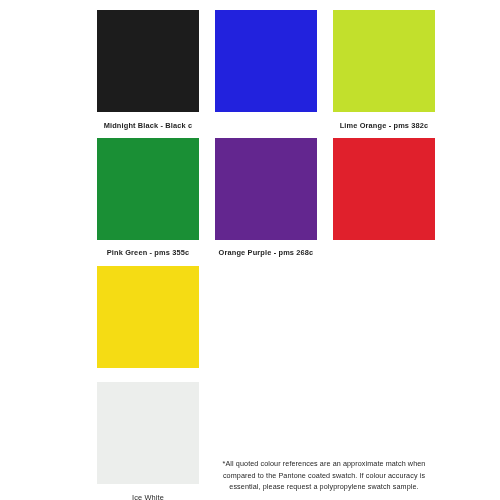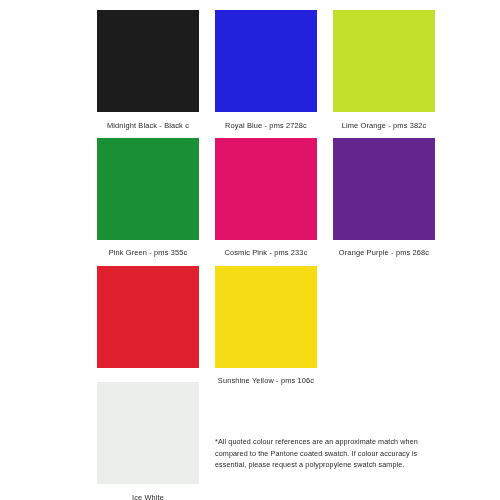--- a/index.html
+++ b/index.html
@@ -32,20 +32,21 @@
     grid-template-columns: 102px 102px 102px;
     column-gap: 16px;
     row-gap: 0px;
   }
 
   .cell {
     width: 102px;
     display: flex;
     flex-direction: column;
     align-items: center;
+    font-weight: bold;
   }
 
   .swatch {
     width: 102px;
     height: 102px;
     display: block;
   }
 
   .caption {
     font-size: 7.4px;
@@ -71,74 +72,68 @@
   .bottom-left {
     width: 102px;
     display: flex;
     flex-direction: column;
     align-items: center;
     flex: 0 0 auto;
   }
 
   .disclaimer {
     margin-left: 16px;
-    margin-top: 54px;
+    margin-top: 76px;
     width: 218px;
     font-size: 7.2px;
     line-height: 1.62;
     letter-spacing: 0.1px;
     color: #1f1f1f;
-    text-align: left;
+    text-align: center;
   }
 </style>
 </head>
 <body>
 
 <div class="sheet">
 
   <div class="grid">
 
     <div class="cell">
       <span class="swatch" style="background-color: rgb(28, 28, 28);"></span>
       <span class="caption">Midnight Black  -  Black c</span>
     </div>
 
     <div class="cell">
       <span class="swatch" style="background-color: rgb(34, 34, 221);"></span>
-      <span class="caption">Royal Blue  -  pms 2728c</span>
     </div>
 
     <div class="cell">
       <span class="swatch" style="background-color: rgb(194, 224, 44);"></span>
       <span class="caption">Lime Orange  -  pms 382c</span>
     </div>
 
     <div class="cell">
       <span class="swatch" style="background-color: rgb(26, 143, 53);"></span>
       <span class="caption">Pink Green  -  pms 355c</span>
     </div>
 
 
-    <div class="cell">
-      <span class="swatch" style="background-color: rgb(224, 19, 104);"></span>
-      <span class="caption">Cosmic Pink  -  pms 233c</span>
-    </div>
 
     <div class="cell">
       <span class="swatch" style="background-color: rgb(99, 38, 143);"></span>
       <span class="caption">Orange Purple  -  pms 268c</span>
     </div>
 
     <div class="cell">
       <span class="swatch" style="background-color: rgb(224, 32, 44);"></span>
     </div>
 
     <div class="cell">
       <span class="swatch" style="background-color: rgb(245, 220, 20);"></span>
-      <span class="caption">Sunshine Yellow  -  pms 106c</span>
     </div>
 
   </div>
 
   <div class="bottom-row">
 
     <div class="bottom-left">
       <span class="swatch" style="background-color: rgb(236, 238, 236);"></span>
       <span class="caption">Ice White</span>
     </div>

